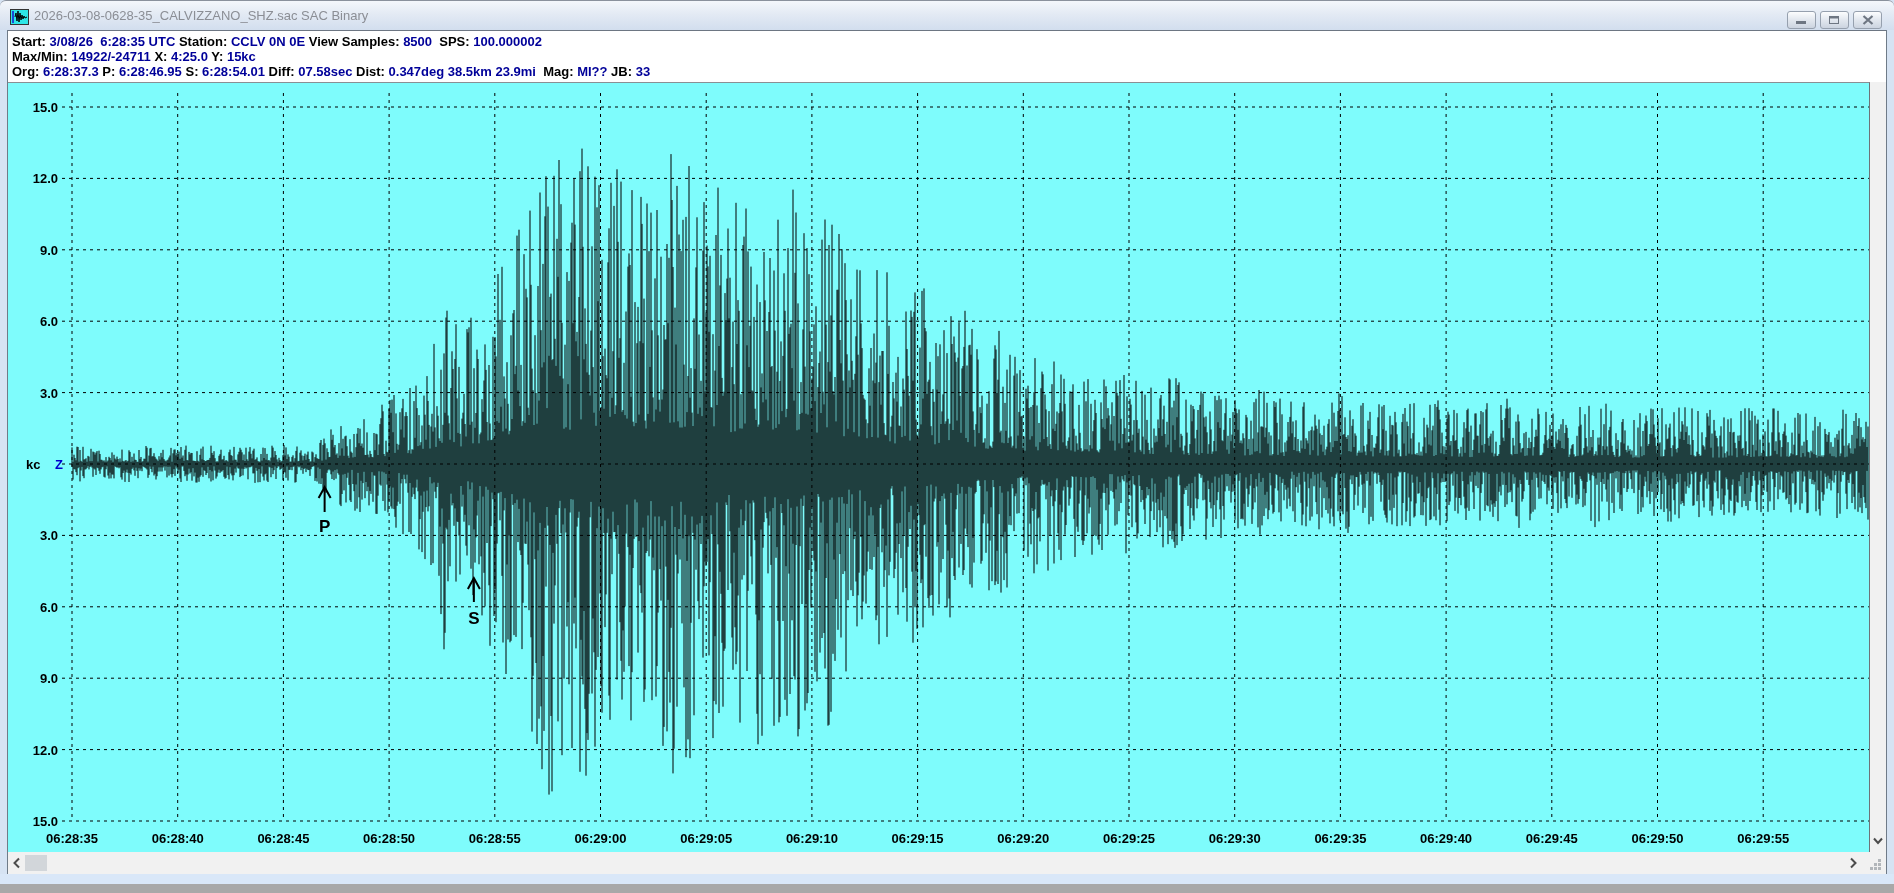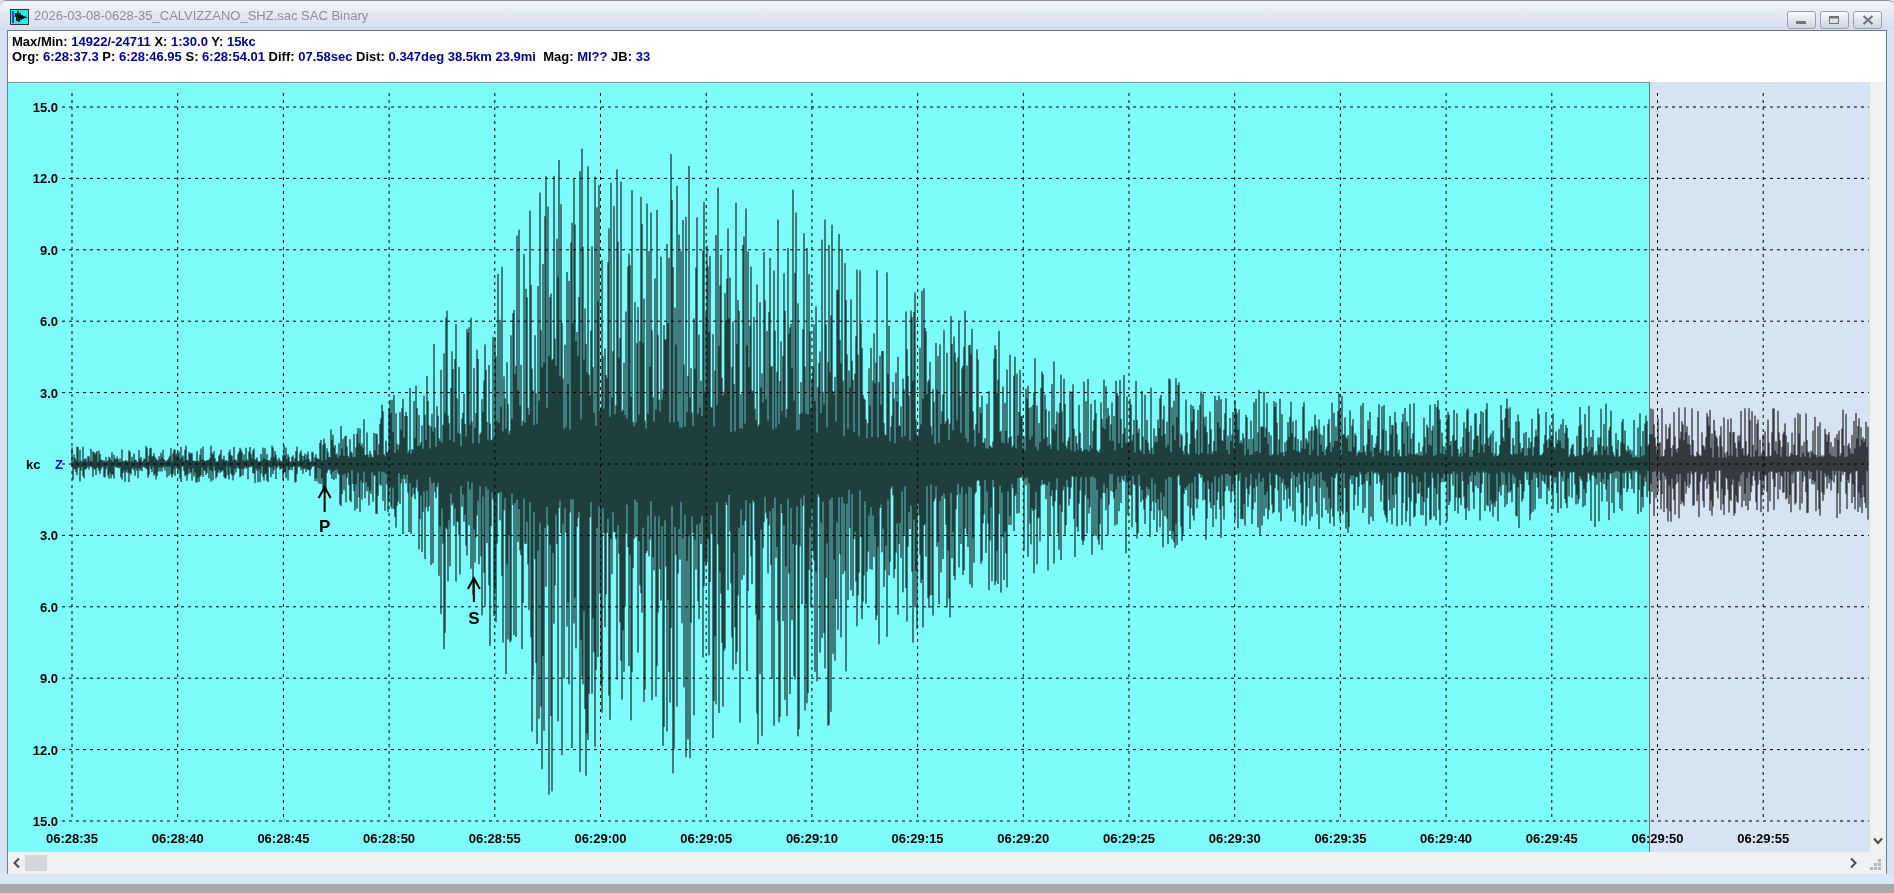--- a/index.html
+++ b/index.html
@@ -15,21 +15,21 @@
   .wbtn{width:29px;height:18px;border:1px solid #96a0ae;border-radius:3px;box-sizing:border-box;
     background:linear-gradient(#fcfdfe,#e4e9f0 45%,#ccd4e0);display:flex;align-items:center;justify-content:center;}
   
   .edge{position:absolute;top:30px;width:1px;height:844px;background:#6f7b88;}
   .edge-l{left:7px;} .edge-r{left:1886px;}
   .infopanel{position:absolute;left:8px;top:30px;width:1878px;height:52px;background:#ffffff;
     border-top:1px solid #6d7683;box-sizing:border-box;padding:3px 0 0 4px;}
   .hline{white-space:pre;font-size:13px;font-weight:bold;line-height:15px;}
   .hl{color:#000000;} .hv{color:#000099;}
   
-  .plot{position:absolute;left:8px;top:82px;width:1642px;height:770px;background:#7efcfc;
+  .plot{position:absolute;left:8px;top:82px;width:1862px;height:770px;background:#7efcfc;
     border-top:1px solid #8a8f94;border-right:1px solid #6d7378;box-sizing:border-box;}
   #plot-svg{display:block;}
   .grid{stroke:#000;stroke-width:1;stroke-dasharray:3 4;}
   .trace{stroke:#000;stroke-width:1;fill:none;}
   .ylab,.xlab{font:bold 13px "Liberation Sans",sans-serif;fill:#000;}
   .zlab{font:bold 13px "Liberation Sans",sans-serif;fill:#0000cc;}
   .mlab{font:bold 17px "Liberation Sans",sans-serif;fill:#000;}
   .marker{stroke:#000;stroke-width:2;fill:none;}
   .vstrip{position:absolute;left:1870px;top:82px;width:16px;height:770px;background:#f1f1f1;
     display:flex;align-items:flex-end;justify-content:center;padding-bottom:6px;box-sizing:border-box;}
@@ -71,21 +71,22 @@
             <path d="M1.5 1 L10.5 9 M10.5 1 L1.5 9" stroke="#6e7682" stroke-width="2.2"></path>
           </svg>
       </div>
     </div>
   </div>
 
   <div class="edge edge-l"></div>
   <div class="edge edge-r"></div>
 
   <div class="infopanel">
-    <div class="hline"><span class="hl">Max/Min: </span><span class="hv">14922/-24711</span><span class="hl"> X: </span><span class="hv">1:30.0</span><span class="hl"> Y: </span><span class="hv">15kc</span></div>
+    <div class="hline"><span class="hl">Start: </span><span class="hv">3/08/26  6:28:35 UTC </span><span class="hl">Station: </span><span class="hv">CCLV 0N 0E </span><span class="hl">View Samples: </span><span class="hv">8500</span><span class="hl">  SPS: </span><span class="hv">100.000002</span></div>
+    <div class="hline"><span class="hl">Max/Min: </span><span class="hv">14922/-24711</span><span class="hl"> X: </span><span class="hv">4:25.0</span><span class="hl"> Y: </span><span class="hv">15kc</span></div>
     <div class="hline"><span class="hl">Org: </span><span class="hv">6:28:37.3</span><span class="hl"> P: </span><span class="hv">6:28:46.95</span><span class="hl"> S: </span><span class="hv">6:28:54.01</span><span class="hl"> Diff: </span><span class="hv">07.58sec</span><span class="hl"> Dist: </span><span class="hv">0.347deg 38.5km 23.9mi</span><span class="hl">  Mag: </span><span class="hv">MI??</span><span class="hl"> JB: </span><span class="hv">33</span></div>
   </div>
 
   <div class="plot">
     <svg id="plot-svg" width="1862" height="770">
         <line x1="54" y1="24" x2="1860.9" y2="24" class="grid"></line>
         <text x="50" y="29" class="ylab" text-anchor="end">15.0</text>
         <line x1="54" y1="95.4" x2="1860.9" y2="95.4" class="grid"></line>
         <text x="50" y="100.4" class="ylab" text-anchor="end">12.0</text>
         <line x1="54" y1="166.8" x2="1860.9" y2="166.8" class="grid"></line>

